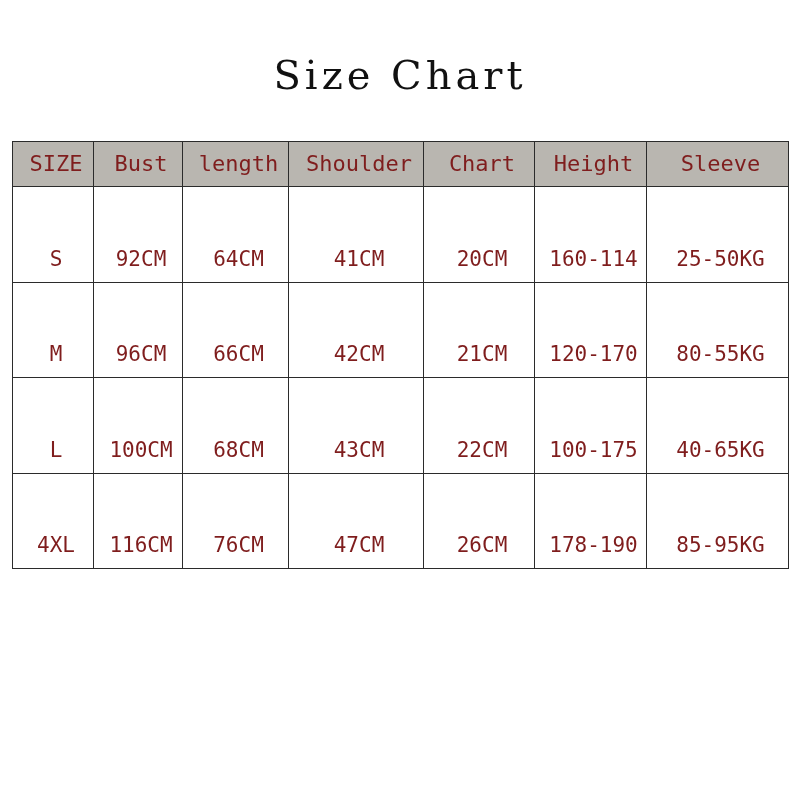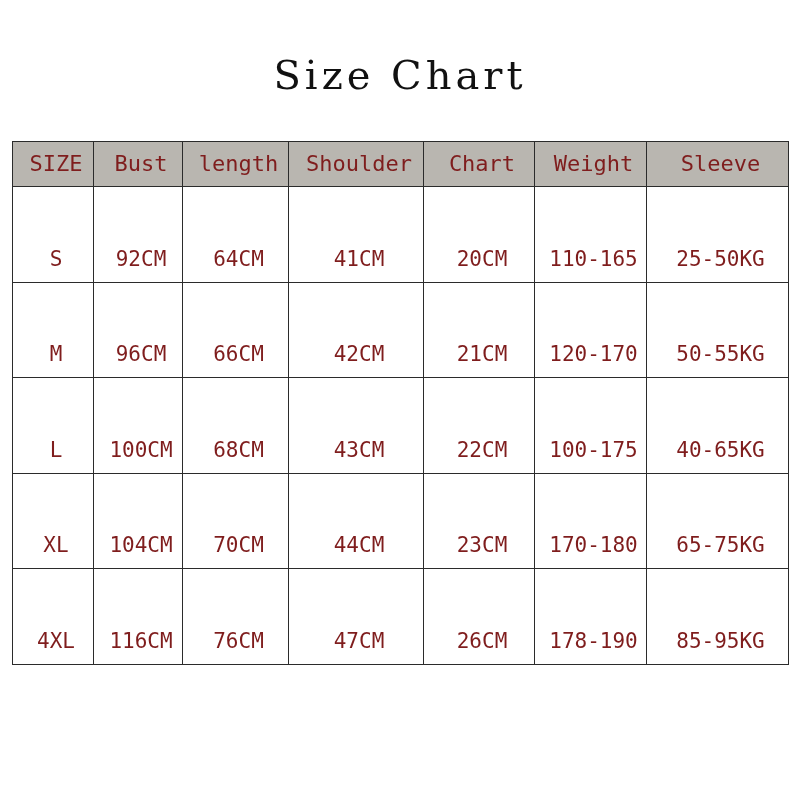--- a/index.html
+++ b/index.html
@@ -94,60 +94,51 @@
           <col class="c5">
           <col class="c6">
       </colgroup>
       <thead>
         <tr>
           <th>SIZE</th>
           <th>Bust</th>
           <th>length</th>
           <th>Shoulder</th>
           <th>Chart</th>
-          <th>Weight</th>
+          <th>Height</th>
           <th>Sleeve</th>
         </tr>
       </thead>
       <tbody>
         <tr>
           <td>S</td>
           <td>92CM</td>
           <td>64CM</td>
           <td>41CM</td>
           <td>20CM</td>
-          <td>110-165</td>
+          <td>160-114</td>
           <td>25-50KG</td>
         </tr>
         <tr>
           <td>M</td>
           <td>96CM</td>
           <td>66CM</td>
           <td>42CM</td>
           <td>21CM</td>
           <td>120-170</td>
-          <td>50-55KG</td>
+          <td>80-55KG</td>
         </tr>
         <tr>
           <td>L</td>
           <td>100CM</td>
           <td>68CM</td>
           <td>43CM</td>
           <td>22CM</td>
           <td>100-175</td>
           <td>40-65KG</td>
-        </tr>
-        <tr>
-          <td>XL</td>
-          <td>104CM</td>
-          <td>70CM</td>
-          <td>44CM</td>
-          <td>23CM</td>
-          <td>170-180</td>
-          <td>65-75KG</td>
         </tr>
         <tr>
           <td>4XL</td>
           <td>116CM</td>
           <td>76CM</td>
           <td>47CM</td>
           <td>26CM</td>
           <td>178-190</td>
           <td>85-95KG</td>
         </tr>

